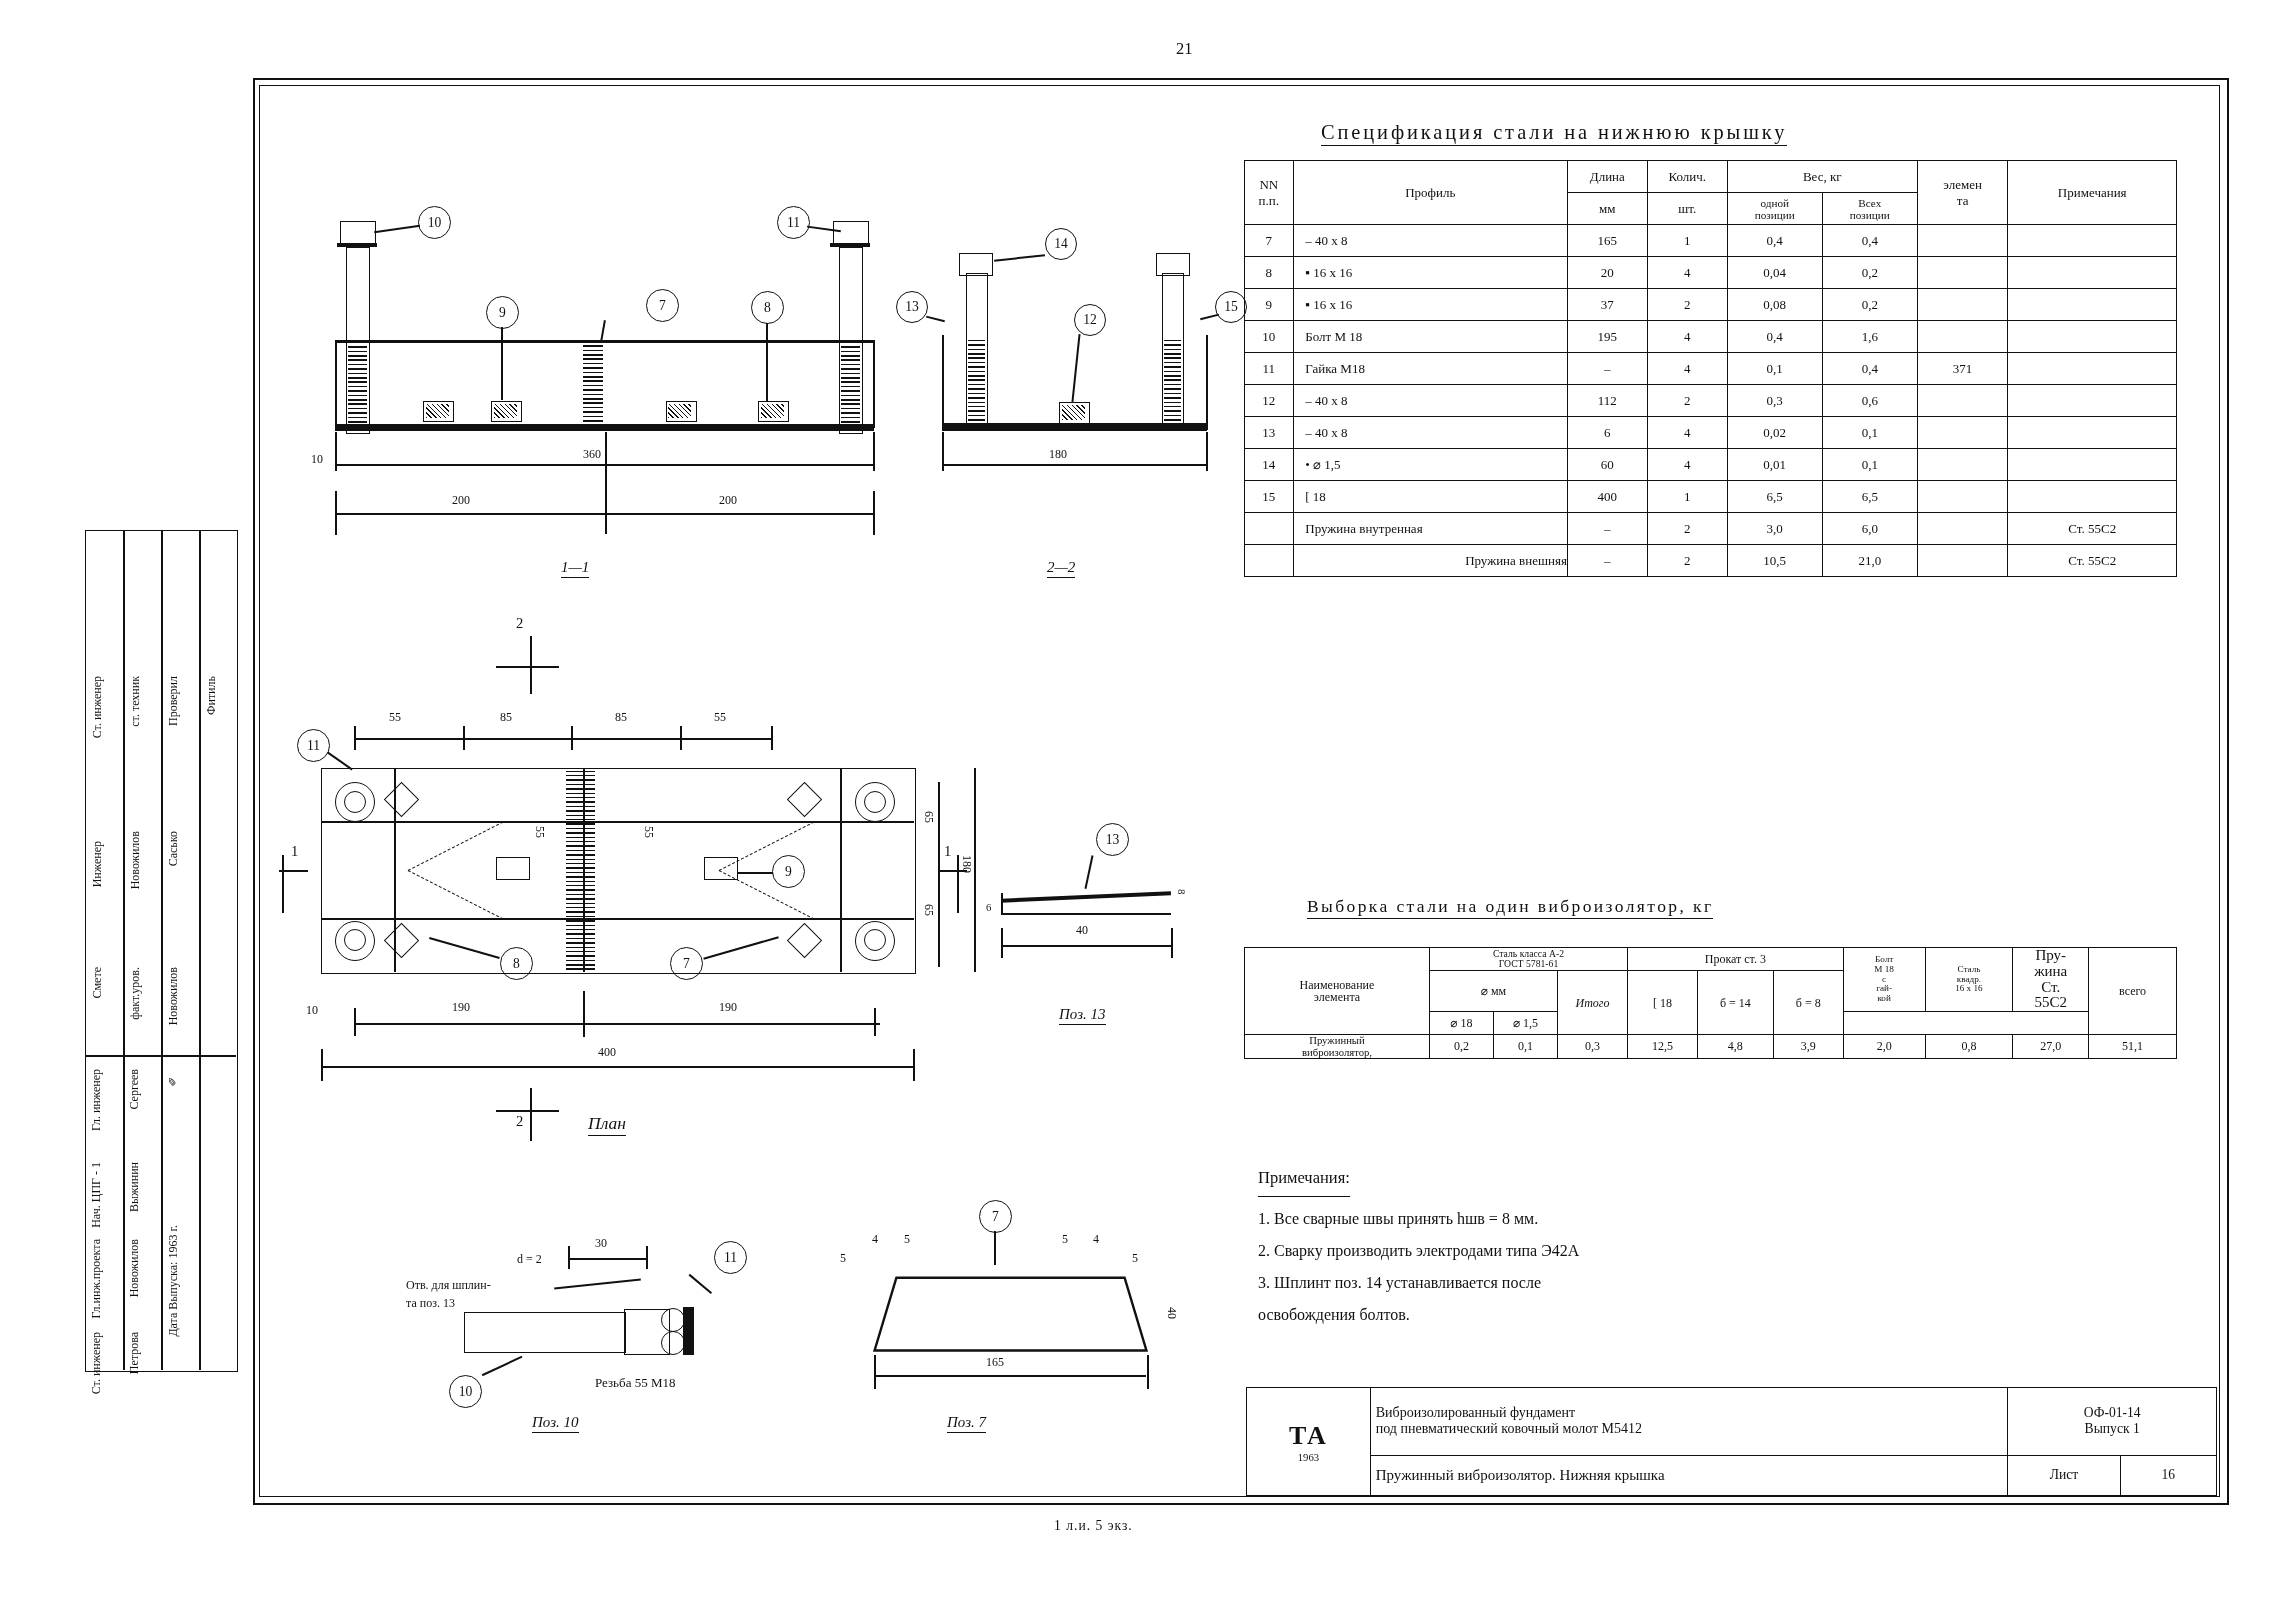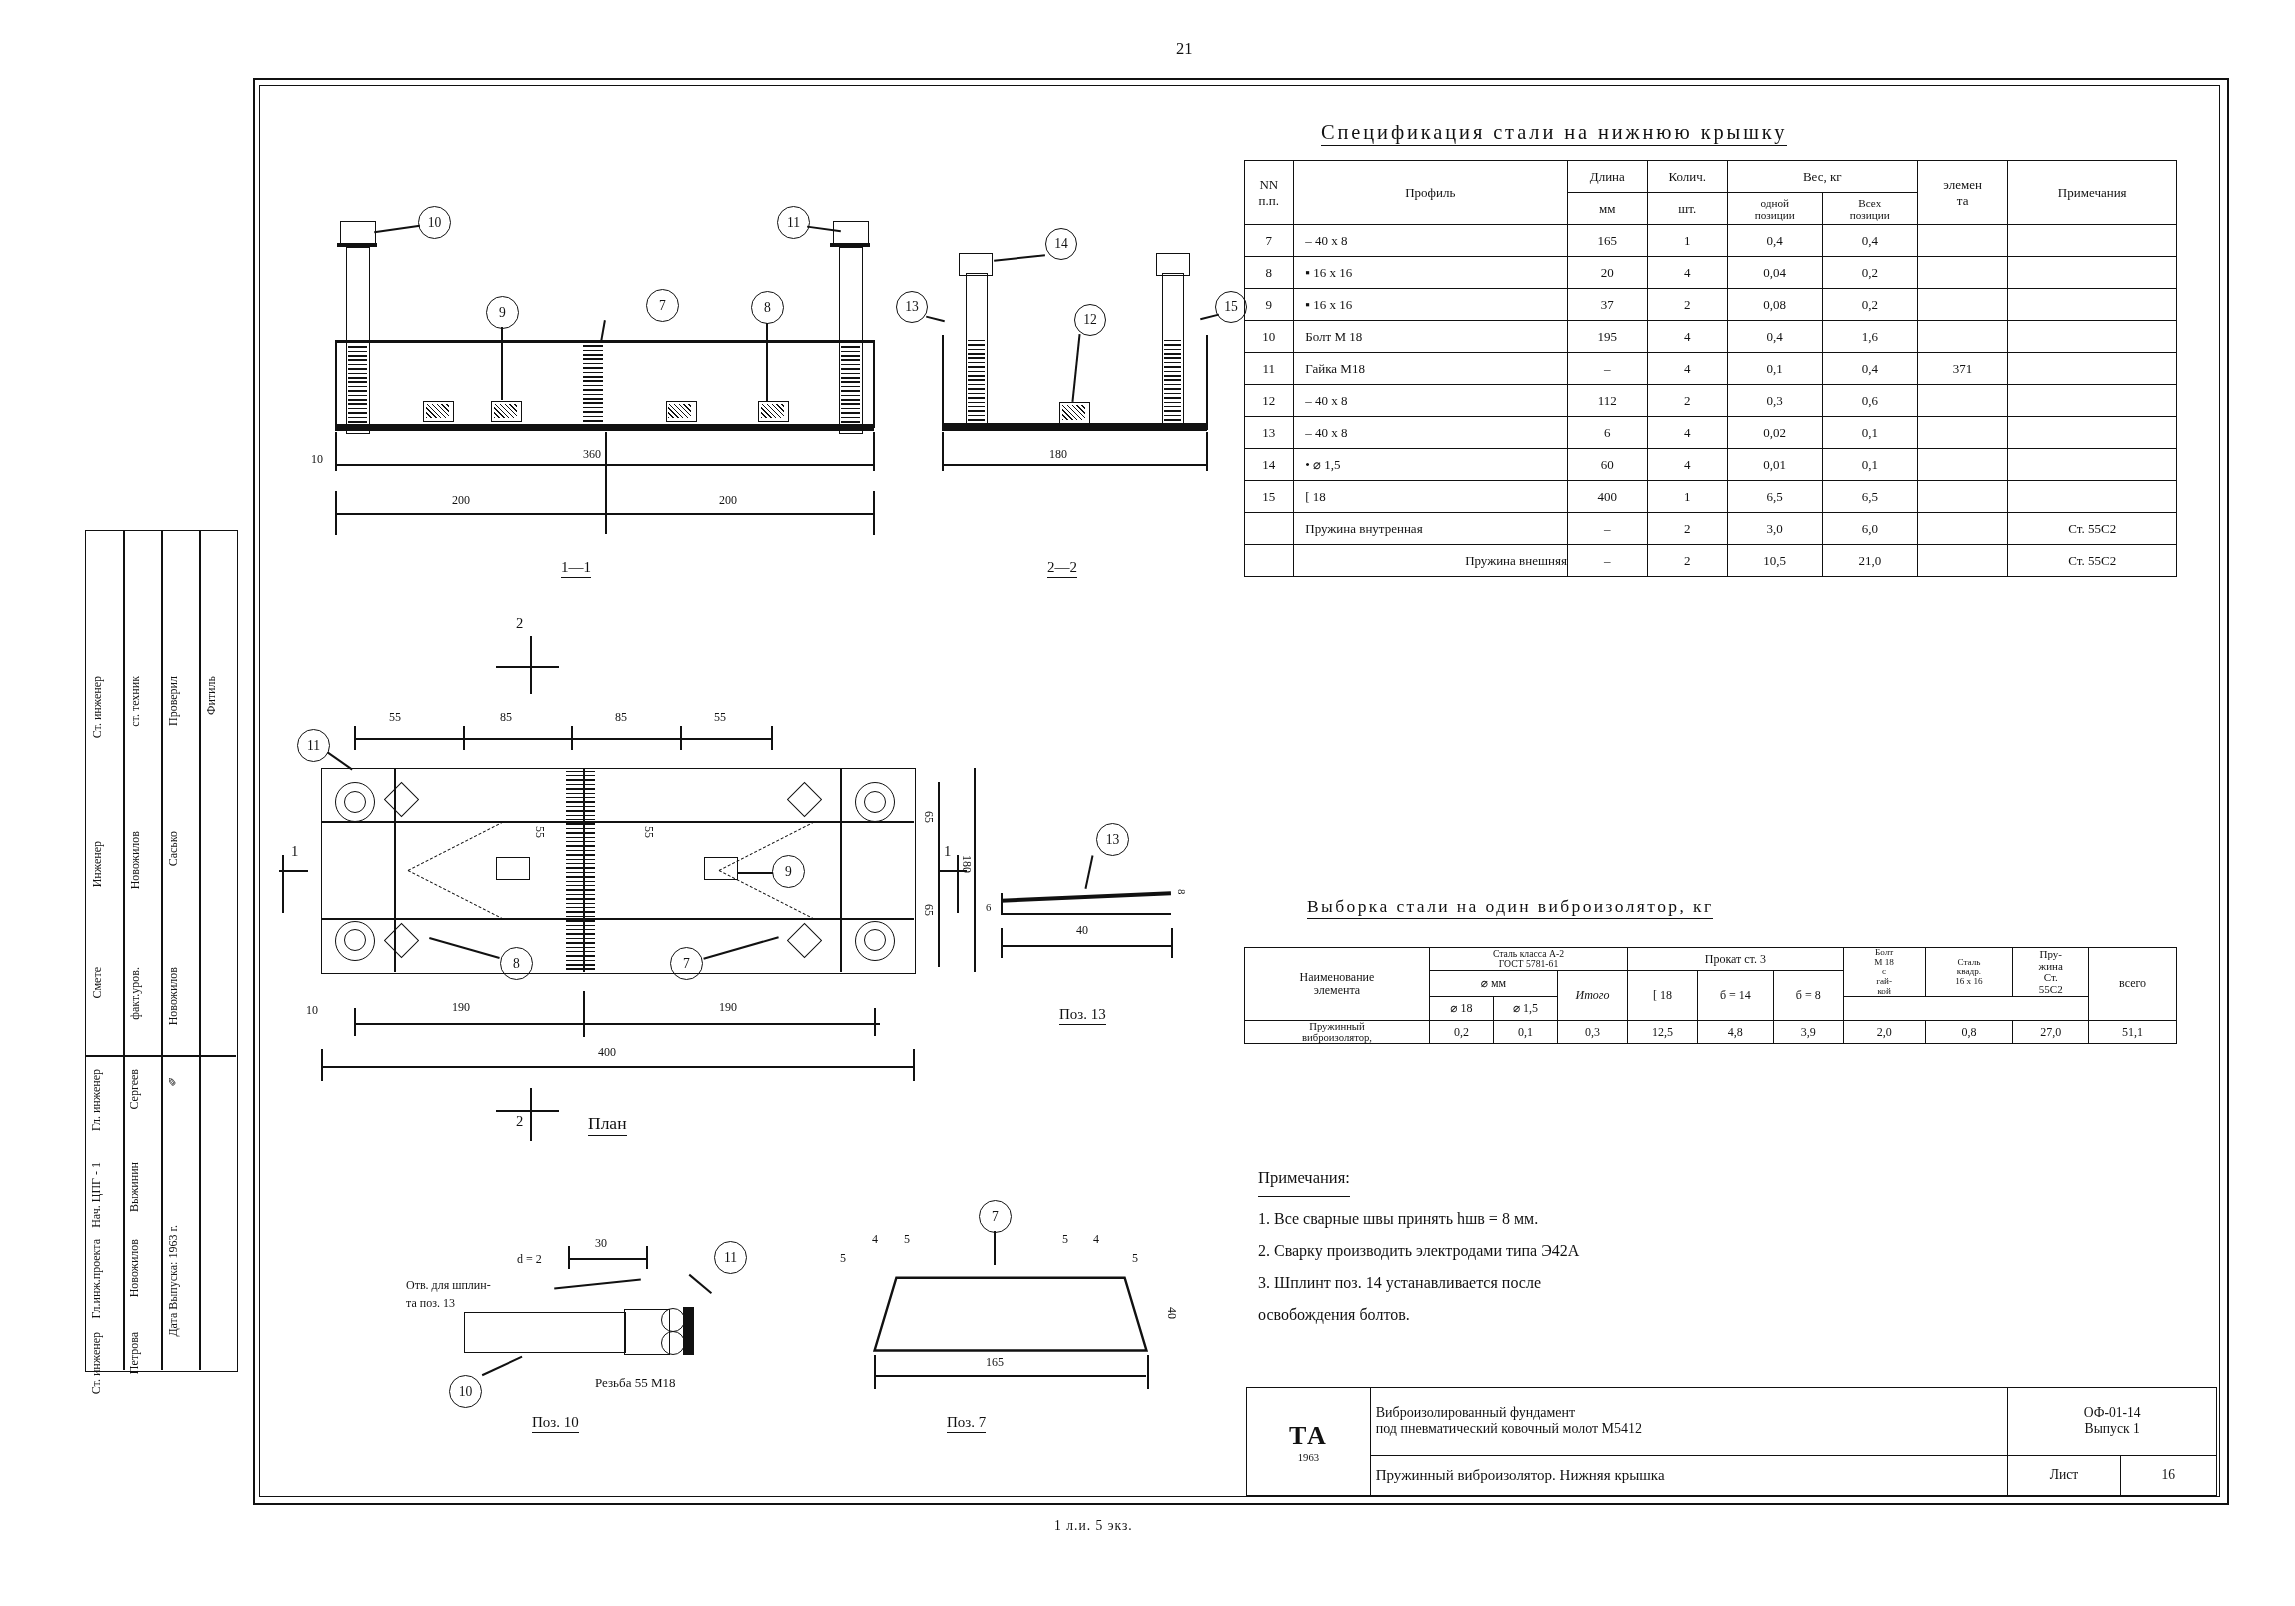--- a/index.html
+++ b/index.html
@@ -35,21 +35,21 @@
   #stamp{left:85px;top:530px;width:151px;height:840px;}
   .vtext{writing-mode:vertical-rl;transform:rotate(180deg);white-space:nowrap;font-size:12px;}
   
   .h{background:#111;height:1.5px;position:absolute;}
   .v{background:#111;width:1.5px;position:absolute;}
   .hthick{background:#111;height:2.9px;position:absolute;}
   .dash{position:absolute;border-top:1.5px dashed #111;}
   .circ{position:absolute;border:1.5px solid #111;border-radius:50%;display:flex;align-items:center;justify-content:center;font-size:13.6px;font-family:"Liberation Serif",serif;}
   .dim{position:absolute;font-size:12px;}
   .cap{position:absolute;font-size:15px;}
-  .cap u{text-decoration:none;border-bottom:1.5px solid #111;padding-bottom:1.5px;}
+  .cap u{text-decoration:none;border-bottom:1.5px solid #111;padding-bottom:1.5px;font-style:italic;}
   .hatch{position:absolute;background:repeating-linear-gradient(45deg,#111 0 1px,transparent 1px 3.4px);}
   .hatchv{position:absolute;background:repeating-linear-gradient(0deg,#111 0 1.5px,transparent 1.5px 4.4px);}
   .blk{position:absolute;background:#111;}
   .sq{position:absolute;border:1.5px solid #111;}
   .bolt{position:absolute;border:1.5px solid #111;}
   #footmark{left:1054px;top:1518px;font-size:13.6px;letter-spacing:1px;}
 </style>
 </head>
 <body>
 
@@ -465,21 +465,21 @@
         <div>М 18</div>
         <div>с</div>
         <div>гай-</div>
         <div>кой</div>
       </td>
       <td rowspan="2" style="width:73px;font-size:9.2px;">
         <div>Сталь</div>
         <div>квадр.</div>
         <div>16 x 16</div>
       </td>
-      <td rowspan="2" style="width:63px;font-size:11px;margin-top:36px;">
+      <td rowspan="2" style="width:63px;font-size:15px;margin-top:36px;">
         <div>Пру-</div>
         <div>жина</div>
         <div>Ст.</div>
         <div>55С2</div>
       </td>
       <td rowspan="3" style="width:73px;">всего</td>
     </tr>
     <tr>
       <td colspan="2">⌀ мм</td>
       <td rowspan="2" style="width:58px;font-style:italic;">Итого</td>

